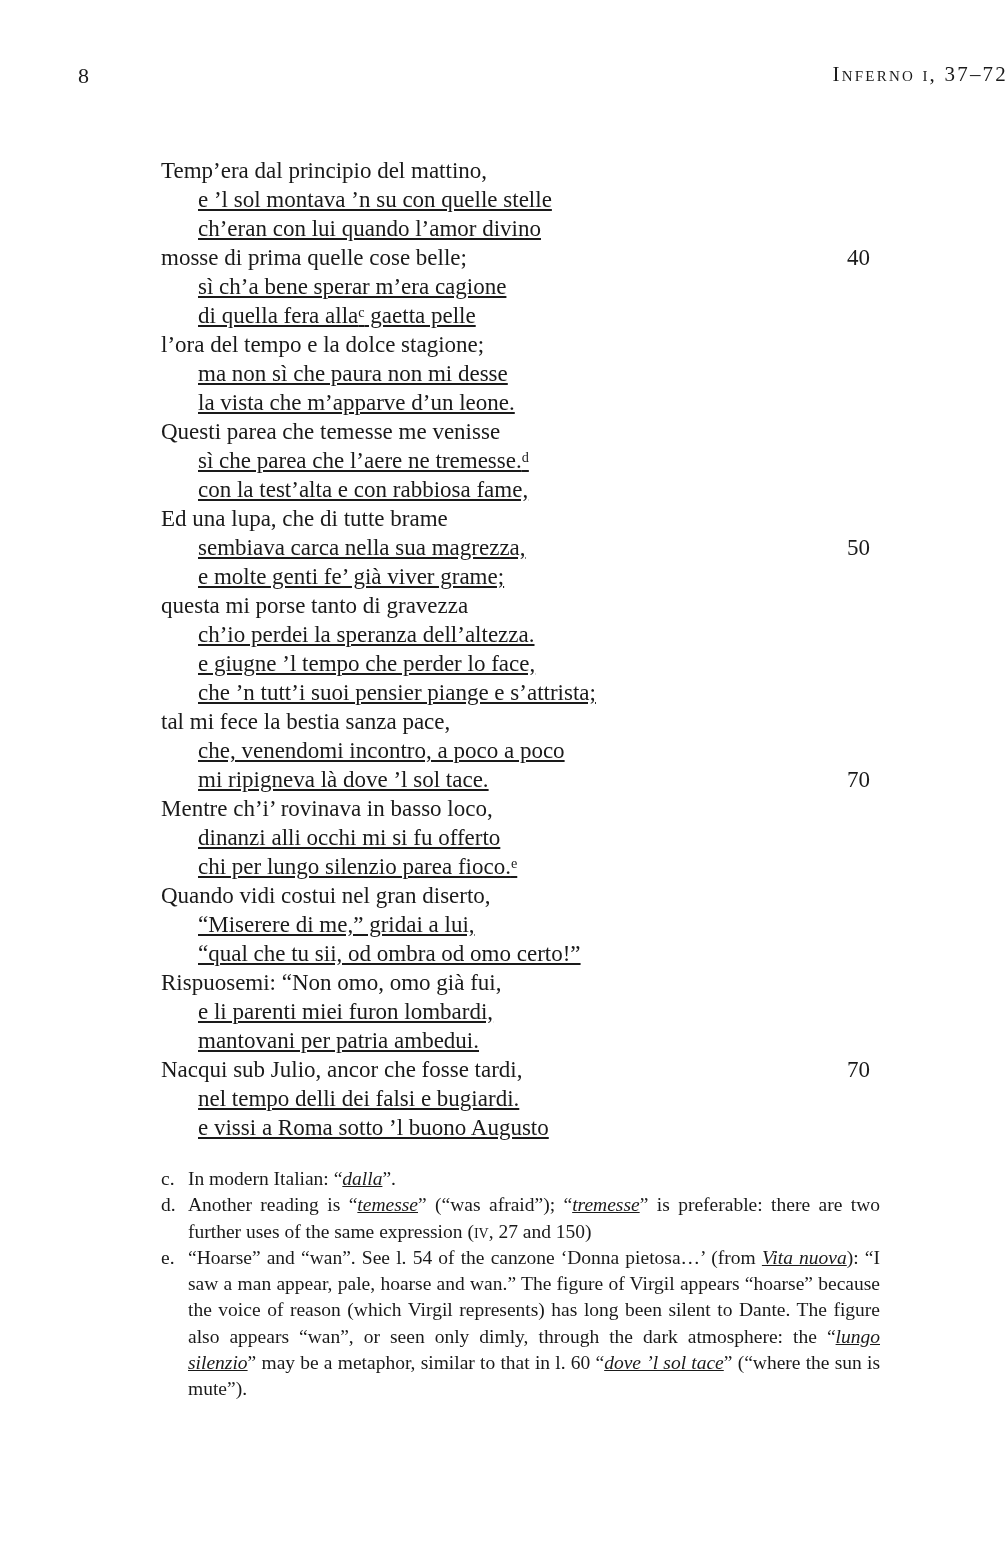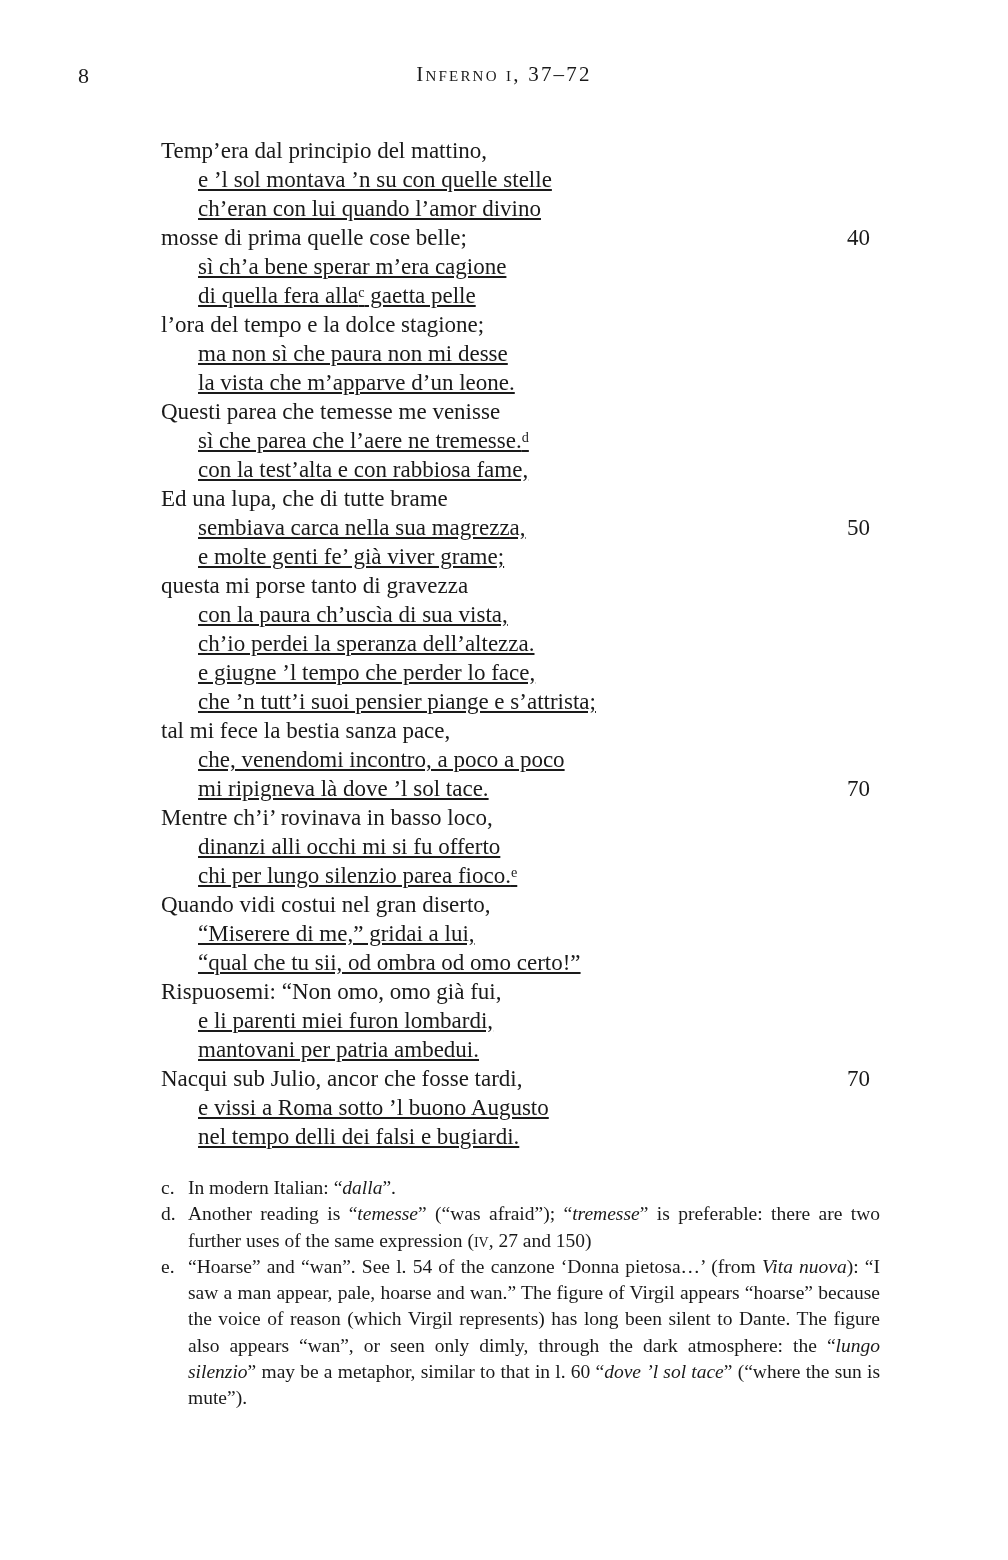--- a/index.html
+++ b/index.html
@@ -20,29 +20,29 @@
     width: 100%;
     line-height: 1;
   }
   .page-number {
     position: absolute;
     left: 78px;
     top: 1px;
     font-size: 22px;
   }
   .running-head {
-    text-align: center;
+    text-align: right;
     font-size: 21px;
     font-variant: small-caps;
     letter-spacing: 2.2px;
   }
   .content {
     position: absolute;
     left: 161px;
-    top: 136px;
+    top: 156px;
     width: 719px;
   }
   .poem {
     font-size: 23px;
     line-height: 29px;
   }
   .poem-line {
     position: relative;
     white-space: nowrap;
   }
@@ -69,21 +69,21 @@
   .footnote {
     padding-left: 27px;
     text-indent: -27px;
     text-align: justify;
   }
   .fn-label {
     display: inline-block;
     width: 27px;
     text-indent: 0;
   }
-  .it { font-style: italic; }
+  .it { font-style: italic; text-decoration: underline; }
   .sc { font-variant: small-caps; }
 </style>
 </head>
 <body>
 
 <div class="page">
   <header class="page-header">
     <span class="page-number">8</span>
     <div class="running-head">Inferno i, 37–72</div>
   </header>
@@ -98,39 +98,38 @@
         <div class="poem-line"><span>l’ora del tempo e la dolce stagione;</span></div>
         <div class="poem-line indent"><span>ma non sì che paura non mi desse</span></div>
         <div class="poem-line indent"><span>la vista che m’apparve d’un leone.</span></div>
         <div class="poem-line"><span>Questi parea che temesse me venisse</span></div>
         <div class="poem-line indent"><span>sì che parea che l’aere ne tremesse.<sup class="fn-mark">d</sup></span></div>
         <div class="poem-line indent"><span>con la test’alta e con rabbiosa fame,</span></div>
         <div class="poem-line"><span>Ed una lupa, che di tutte brame</span></div>
         <div class="poem-line indent"><span>sembiava carca nella sua magrezza,</span><span class="line-num">50</span></div>
         <div class="poem-line indent"><span>e molte genti fe’ già viver grame;</span></div>
         <div class="poem-line"><span>questa mi porse tanto di gravezza</span></div>
-        <div class="poem-line indent"><span>con la paura ch’uscìa di sua vista,</span></div>
         <div class="poem-line indent"><span>ch’io perdei la speranza dell’altezza.</span></div>
         <div class="poem-line indent"><span>e giugne ’l tempo che perder lo face,</span></div>
         <div class="poem-line indent"><span>che ’n tutt’i suoi pensier piange e s’attrista;</span></div>
         <div class="poem-line"><span>tal mi fece la bestia sanza pace,</span></div>
         <div class="poem-line indent"><span>che, venendomi incontro, a poco a poco</span></div>
         <div class="poem-line indent"><span>mi ripigneva là dove ’l sol tace.</span><span class="line-num">70</span></div>
         <div class="poem-line"><span>Mentre ch’i’ rovinava in basso loco,</span></div>
         <div class="poem-line indent"><span>dinanzi alli occhi mi si fu offerto</span></div>
         <div class="poem-line indent"><span>chi per lungo silenzio parea fioco.<sup class="fn-mark">e</sup></span></div>
         <div class="poem-line"><span>Quando vidi costui nel gran diserto,</span></div>
         <div class="poem-line indent"><span>“Miserere di me,” gridai a lui,</span></div>
         <div class="poem-line indent"><span>“qual che tu sii, od ombra od omo certo!”</span></div>
         <div class="poem-line"><span>Rispuosemi: “Non omo, omo già fui,</span></div>
         <div class="poem-line indent"><span>e li parenti miei furon lombardi,</span></div>
         <div class="poem-line indent"><span>mantovani per patria ambedui.</span></div>
         <div class="poem-line"><span>Nacqui sub Julio, ancor che fosse tardi,</span><span class="line-num">70</span></div>
+        <div class="poem-line indent"><span>nel tempo delli dei falsi e bugiardi.</span></div>
         <div class="poem-line indent"><span>e vissi a Roma sotto ’l buono Augusto</span></div>
-        <div class="poem-line indent"><span>nel tempo delli dei falsi e bugiardi.</span></div>
       </div>
     <div class="footnotes">
         <div class="footnote"><span class="fn-label">c.</span><span><span>In modern Italian: “</span><span class="it">dalla</span><span>”.</span></span></div>
         <div class="footnote"><span class="fn-label">d.</span><span><span>Another reading is “</span><span class="it">temesse</span><span>” (“was afraid”); “</span><span class="it">tremesse</span><span>” is preferable: there are two further uses of the same expression (</span><span class="sc">iv</span><span>, 27 and 150)</span></span></div>
         <div class="footnote"><span class="fn-label">e.</span><span><span>“Hoarse” and “wan”. See l. 54 of the canzone ‘Donna pietosa…’ (from </span><span class="it">Vita nuova</span><span>): “I saw a man appear, pale, hoarse and wan.” The figure of Virgil appears “hoarse” because the voice of reason (which Virgil represents) has long been silent to Dante. The figure also appears “wan”, or seen only dimly, through the dark atmosphere: the “</span><span class="it">lungo silenzio</span><span>” may be a metaphor, similar to that in l. 60 “</span><span class="it">dove ’l sol tace</span><span>” (“where the sun is mute”).</span></span></div>
       </div>
   </main>
 </div>
 
 </body></html>

